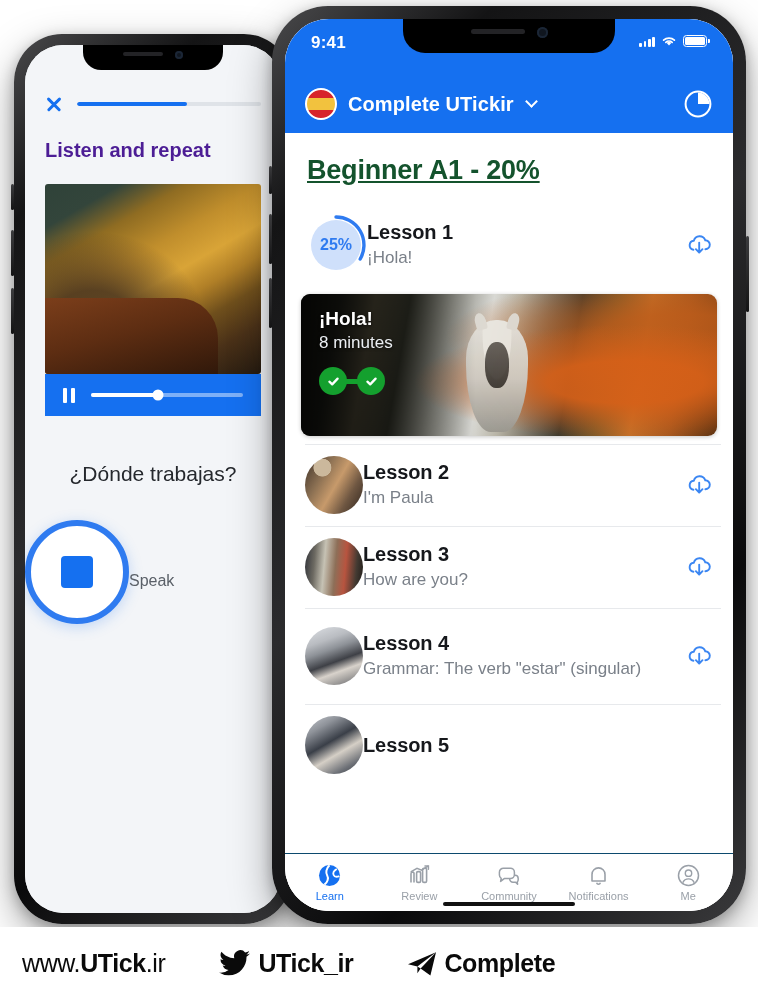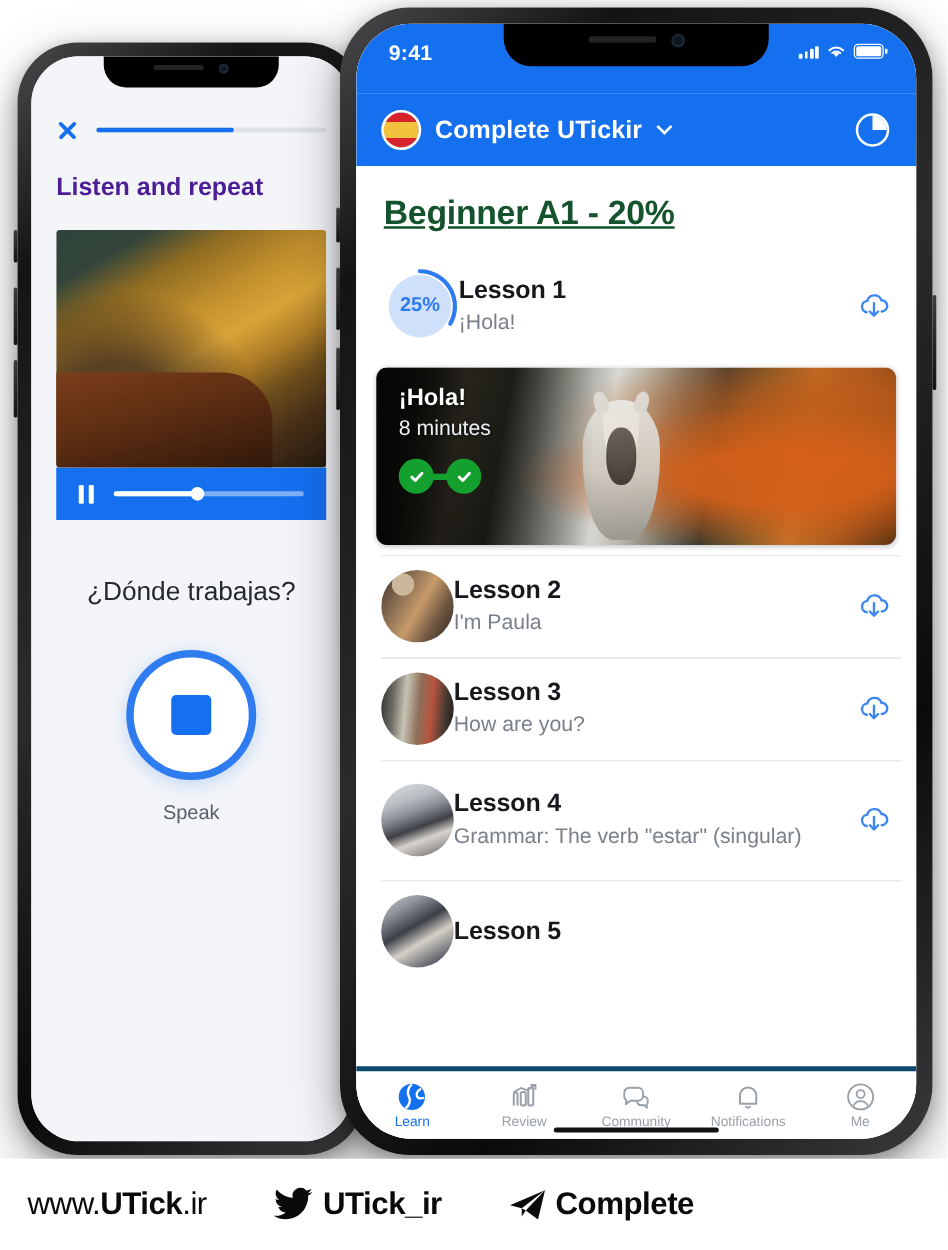--- a/index.html
+++ b/index.html
@@ -274,21 +274,21 @@
   .chev-right {
     width:9px; height:9px;
     border-top:2.6px solid #fff; border-right:2.6px solid #fff;
     transform: rotate(45deg);
   }
 
   
   .tabbar {
     height: 58px;
     background:#fff;
-    border-top: 4px solid #0c4a6e;
+    border-top: 1px solid #0c4a6e;
     display:flex; align-items:center;
     flex-shrink:0;
     position: relative; z-index: 14;
   }
   .tab {
     flex:1; display:flex; flex-direction:column;
     align-items:center; justify-content:center; gap:2px;
     color:#9aa0a8;
   }
   .tab.active { color:#1570f0; }
@@ -352,21 +352,21 @@
     width:11px; height:11px; border-radius:50%; background:#fff;
   }
 
   .l-phrase {
     text-align:center; font-size:21px; font-weight:500; color:#25282d;
     padding: 30px 16px 0 16px;
     margin-top: 16px;
   }
 
   .speak-wrap {
-    display:flex; flex-direction:column; align-items:center;
+    display:flex; flex-direction:row; align-items:center;
     margin-top: 34px;
   }
   .speak-btn {
     width: 104px; height: 104px; border-radius: 50%;
     background:#fff; border: 6px solid #2f7bf0;
     display:flex; align-items:center; justify-content:center;
     box-shadow: 0 3px 14px rgba(47,123,240,.26);
   }
   .speak-sq { width: 32px; height: 32px; background:#1570f0; border-radius: 4px; }
   .speak-label { margin-top: 18px; font-size:16px; color:#5a6068; }

